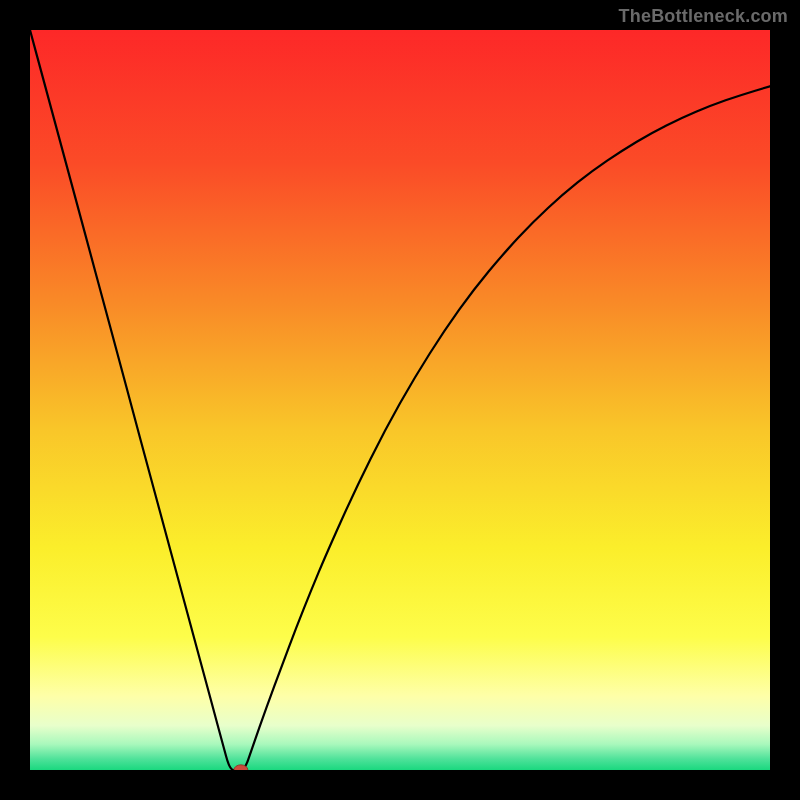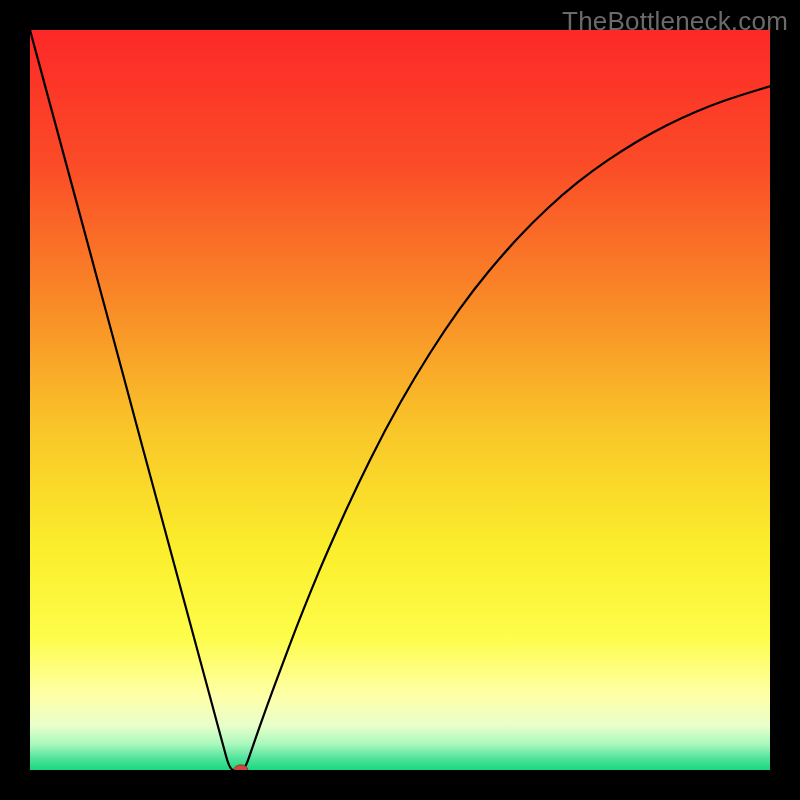--- a/index.html
+++ b/index.html
@@ -23,22 +23,22 @@
     position: absolute;
     left: 30px;
     top: 30px;
     width: 740px;
     height: 740px;
   }
   .watermark {
     position: absolute;
     top: 6px;
     right: 12px;
-    font-size: 26px;
-    font-weight: 400;
+    font-size: 18px;
+    font-weight: 700;
     color: #6a6a6a;
     letter-spacing: 0.2px;
     user-select: none;
   }
   svg { display: block; }
 </style>
 </head>
 <body>
 
 <div class="frame">

